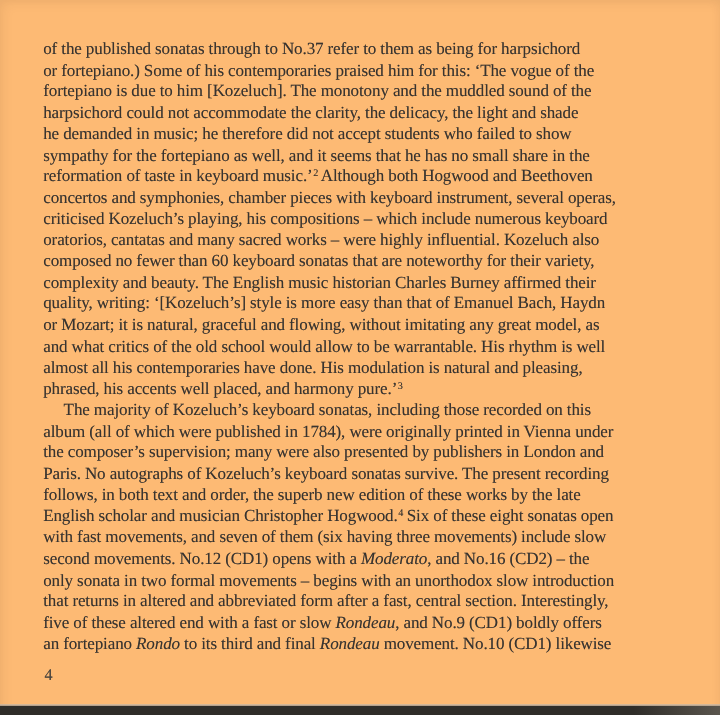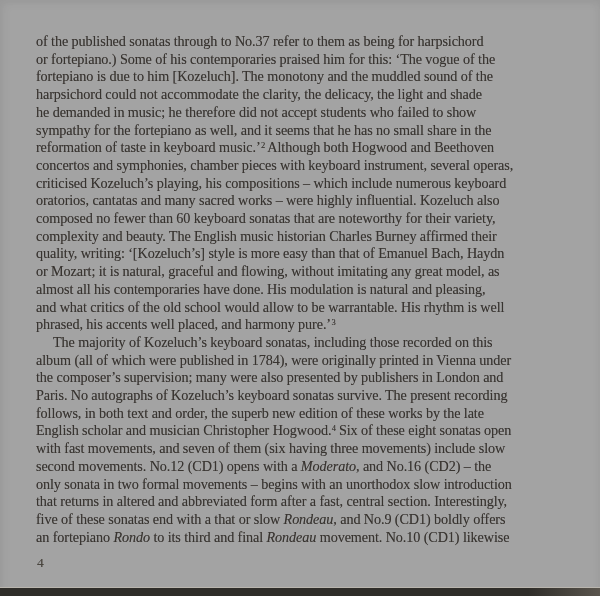--- a/index.html
+++ b/index.html
@@ -4,21 +4,21 @@
 <style>
   html, body {
     margin: 0;
     padding: 0;
     background: #ffffff;
   }
   .page {
     position: relative;
     width: 600px;
     height: 596px;
-    background: #a3a3a3;
+    background: #fdba74;
     overflow: hidden;
     box-shadow: inset 3px 3px 10px rgba(0,0,0,0.05), inset -2px 0 8px rgba(0,0,0,0.03);
     font-family: "Liberation Serif", "DejaVu Serif", serif;
   }
   .text-block {
     position: absolute;
     left: 36px;
     top: 33px;
     width: 545px;
     font-size: 14.2px;
@@ -72,34 +72,34 @@
         <div class="line"><span>he demanded in music; he therefore did not accept students who failed to show</span></div>
         <div class="line"><span>sympathy for the fortepiano as well, and it seems that he has no small share in the</span></div>
         <div class="line"><span>reformation of taste in keyboard music.’</span><sup>2</sup><span> Although both Hogwood and Beethoven</span></div>
         <div class="line"><span>concertos and symphonies, chamber pieces with keyboard instrument, several operas,</span></div>
         <div class="line"><span>criticised Kozeluch’s playing, his compositions – which include numerous keyboard</span></div>
         <div class="line"><span>oratorios, cantatas and many sacred works – were highly influential. Kozeluch also</span></div>
         <div class="line"><span>composed no fewer than 60 keyboard sonatas that are noteworthy for their variety,</span></div>
         <div class="line"><span>complexity and beauty. The English music historian Charles Burney affirmed their</span></div>
         <div class="line"><span>quality, writing: ‘[Kozeluch’s] style is more easy than that of Emanuel Bach, Haydn</span></div>
         <div class="line"><span>or Mozart; it is natural, graceful and flowing, without imitating any great model, as</span></div>
+        <div class="line"><span>and what critics of the old school would allow to be warrantable. His rhythm is well</span></div>
         <div class="line"><span>almost all his contemporaries have done. His modulation is natural and pleasing,</span></div>
-        <div class="line"><span>and what critics of the old school would allow to be warrantable. His rhythm is well</span></div>
         <div class="line"><span>phrased, his accents well placed, and harmony pure.’</span><sup>3</sup></div>
       </div>
       <div class="paragraph">
         <div class="line indent"><span>The majority of Kozeluch’s keyboard sonatas, including those recorded on this</span></div>
         <div class="line"><span>album (all of which were published in 1784), were originally printed in Vienna under</span></div>
         <div class="line"><span>the composer’s supervision; many were also presented by publishers in London and</span></div>
         <div class="line"><span>Paris. No autographs of Kozeluch’s keyboard sonatas survive. The present recording</span></div>
         <div class="line"><span>follows, in both text and order, the superb new edition of these works by the late</span></div>
         <div class="line"><span>English scholar and musician Christopher Hogwood.</span><sup>4</sup><span> Six of these eight sonatas open</span></div>
         <div class="line"><span>with fast movements, and seven of them (six having three movements) include slow</span></div>
         <div class="line"><span>second movements. No.12 (CD1) opens with a </span><i>Moderato</i><span>, and No.16 (CD2) – the</span></div>
         <div class="line"><span>only sonata in two formal movements – begins with an unorthodox slow introduction</span></div>
         <div class="line"><span>that returns in altered and abbreviated form after a fast, central section. Interestingly,</span></div>
-        <div class="line"><span>five of these sonatas end with a that or slow </span><i>Rondeau</i><span>, and No.9 (CD1) boldly offers</span></div>
+        <div class="line"><span>five of these altered end with a fast or slow </span><i>Rondeau</i><span>, and No.9 (CD1) boldly offers</span></div>
         <div class="line"><span>an fortepiano </span><i>Rondo</i><span> to its third and final </span><i>Rondeau</i><span> movement. No.10 (CD1) likewise</span></div>
       </div>
     </div>
   <div class="page-number">4</div>
   <div class="scan-band"></div>
 </div>
 
 </body></html>

